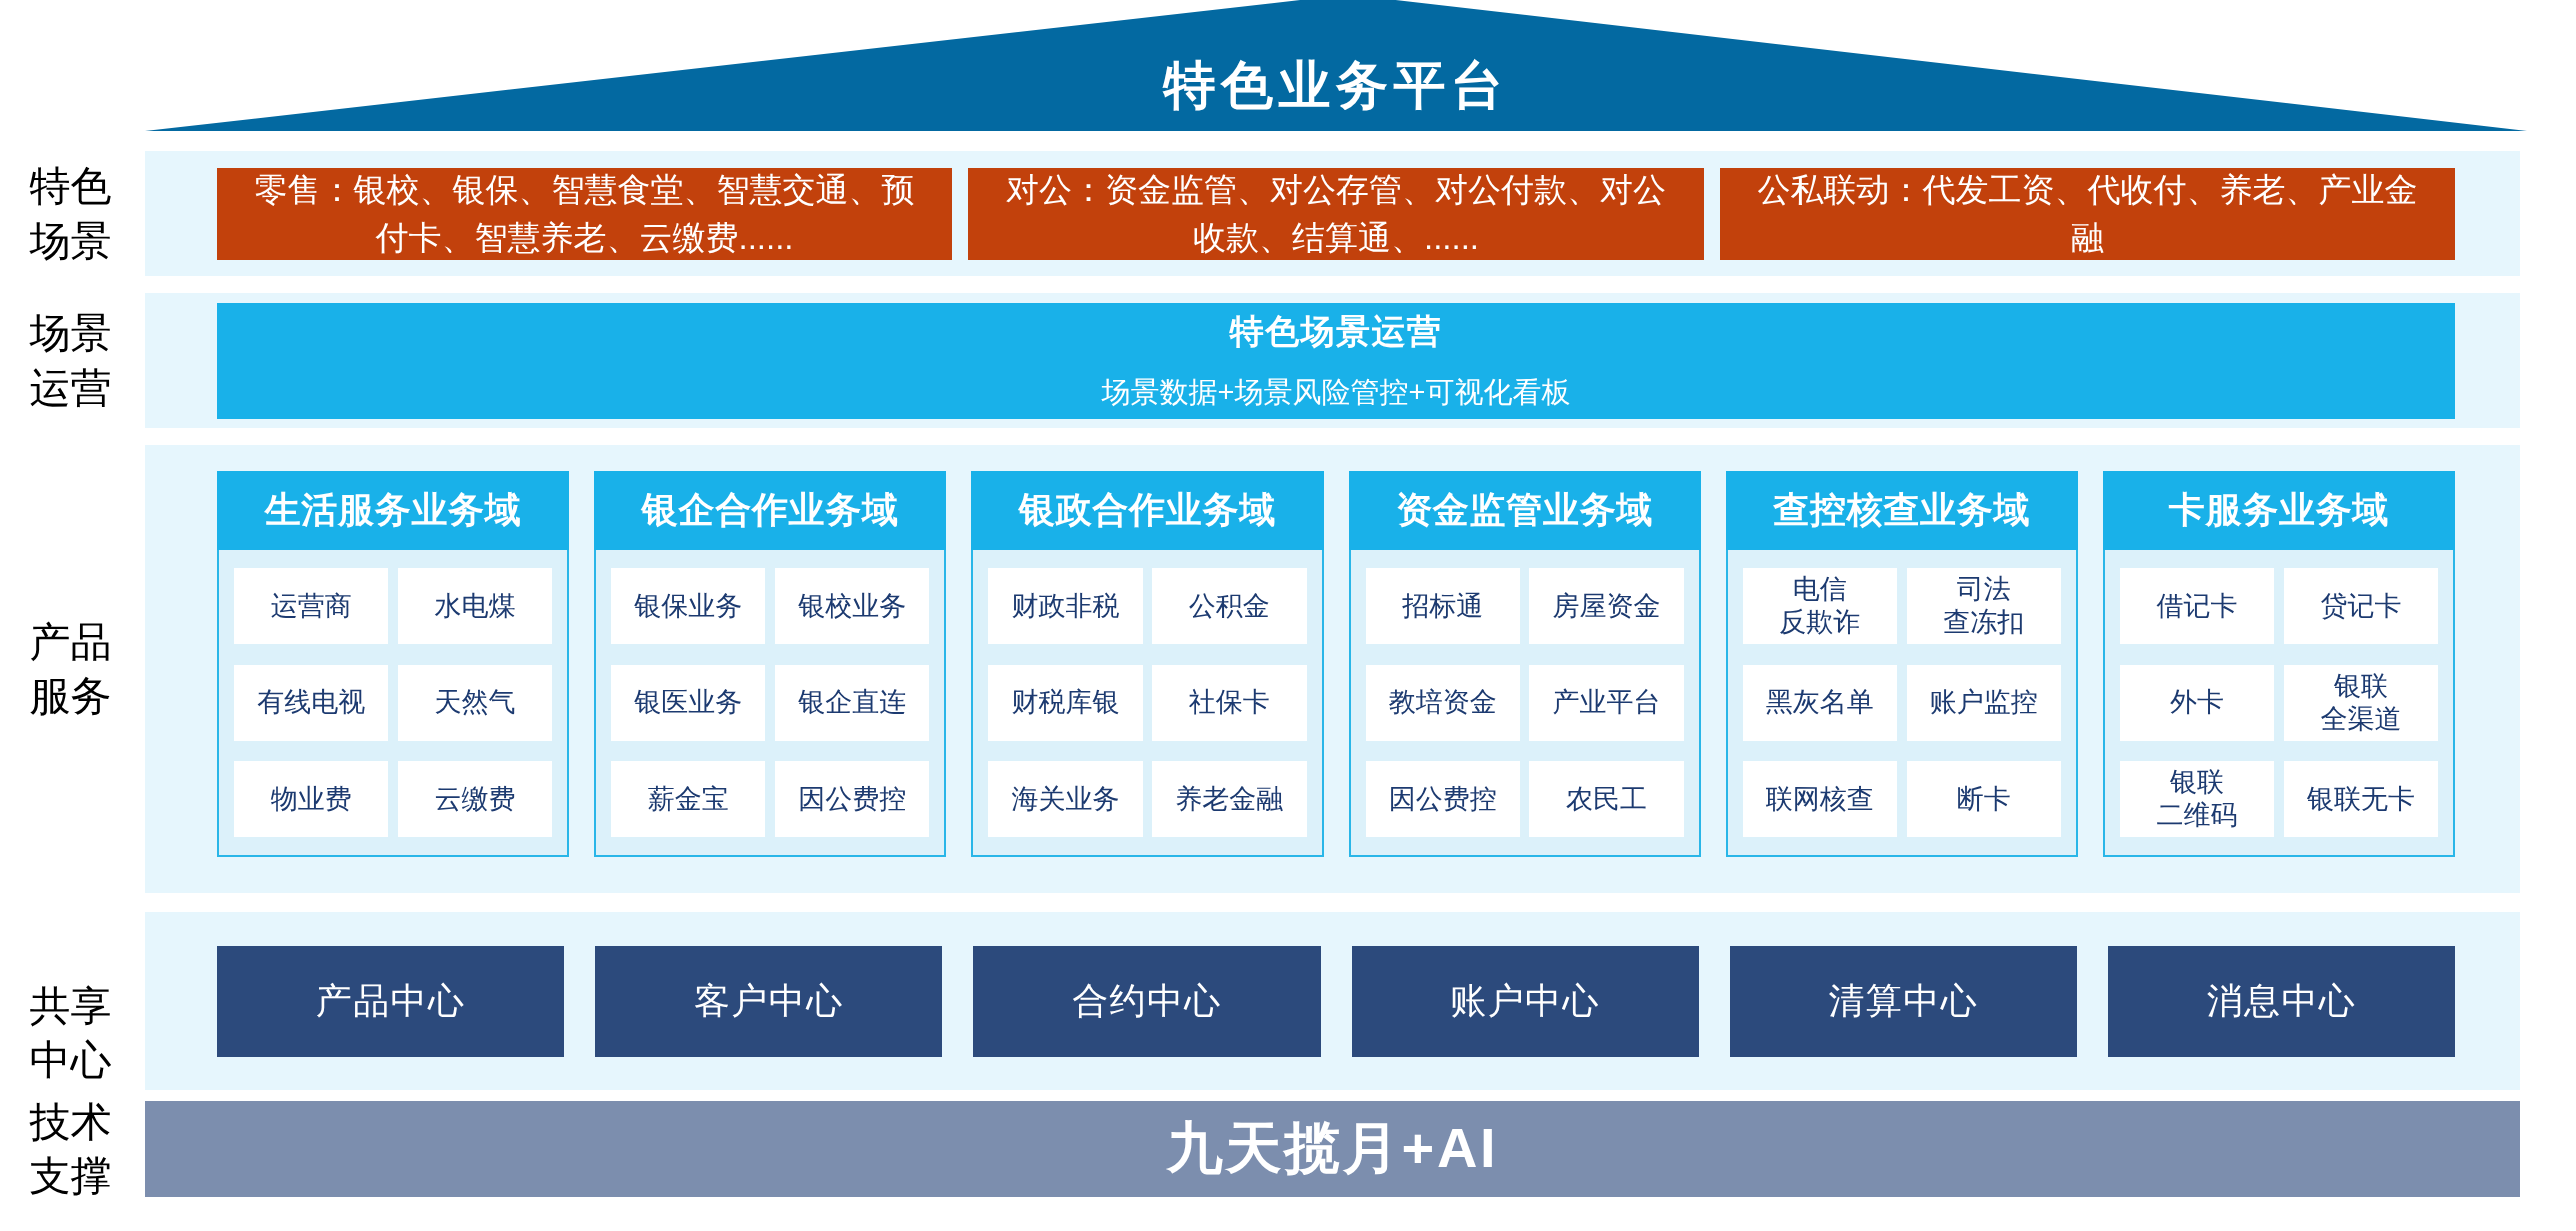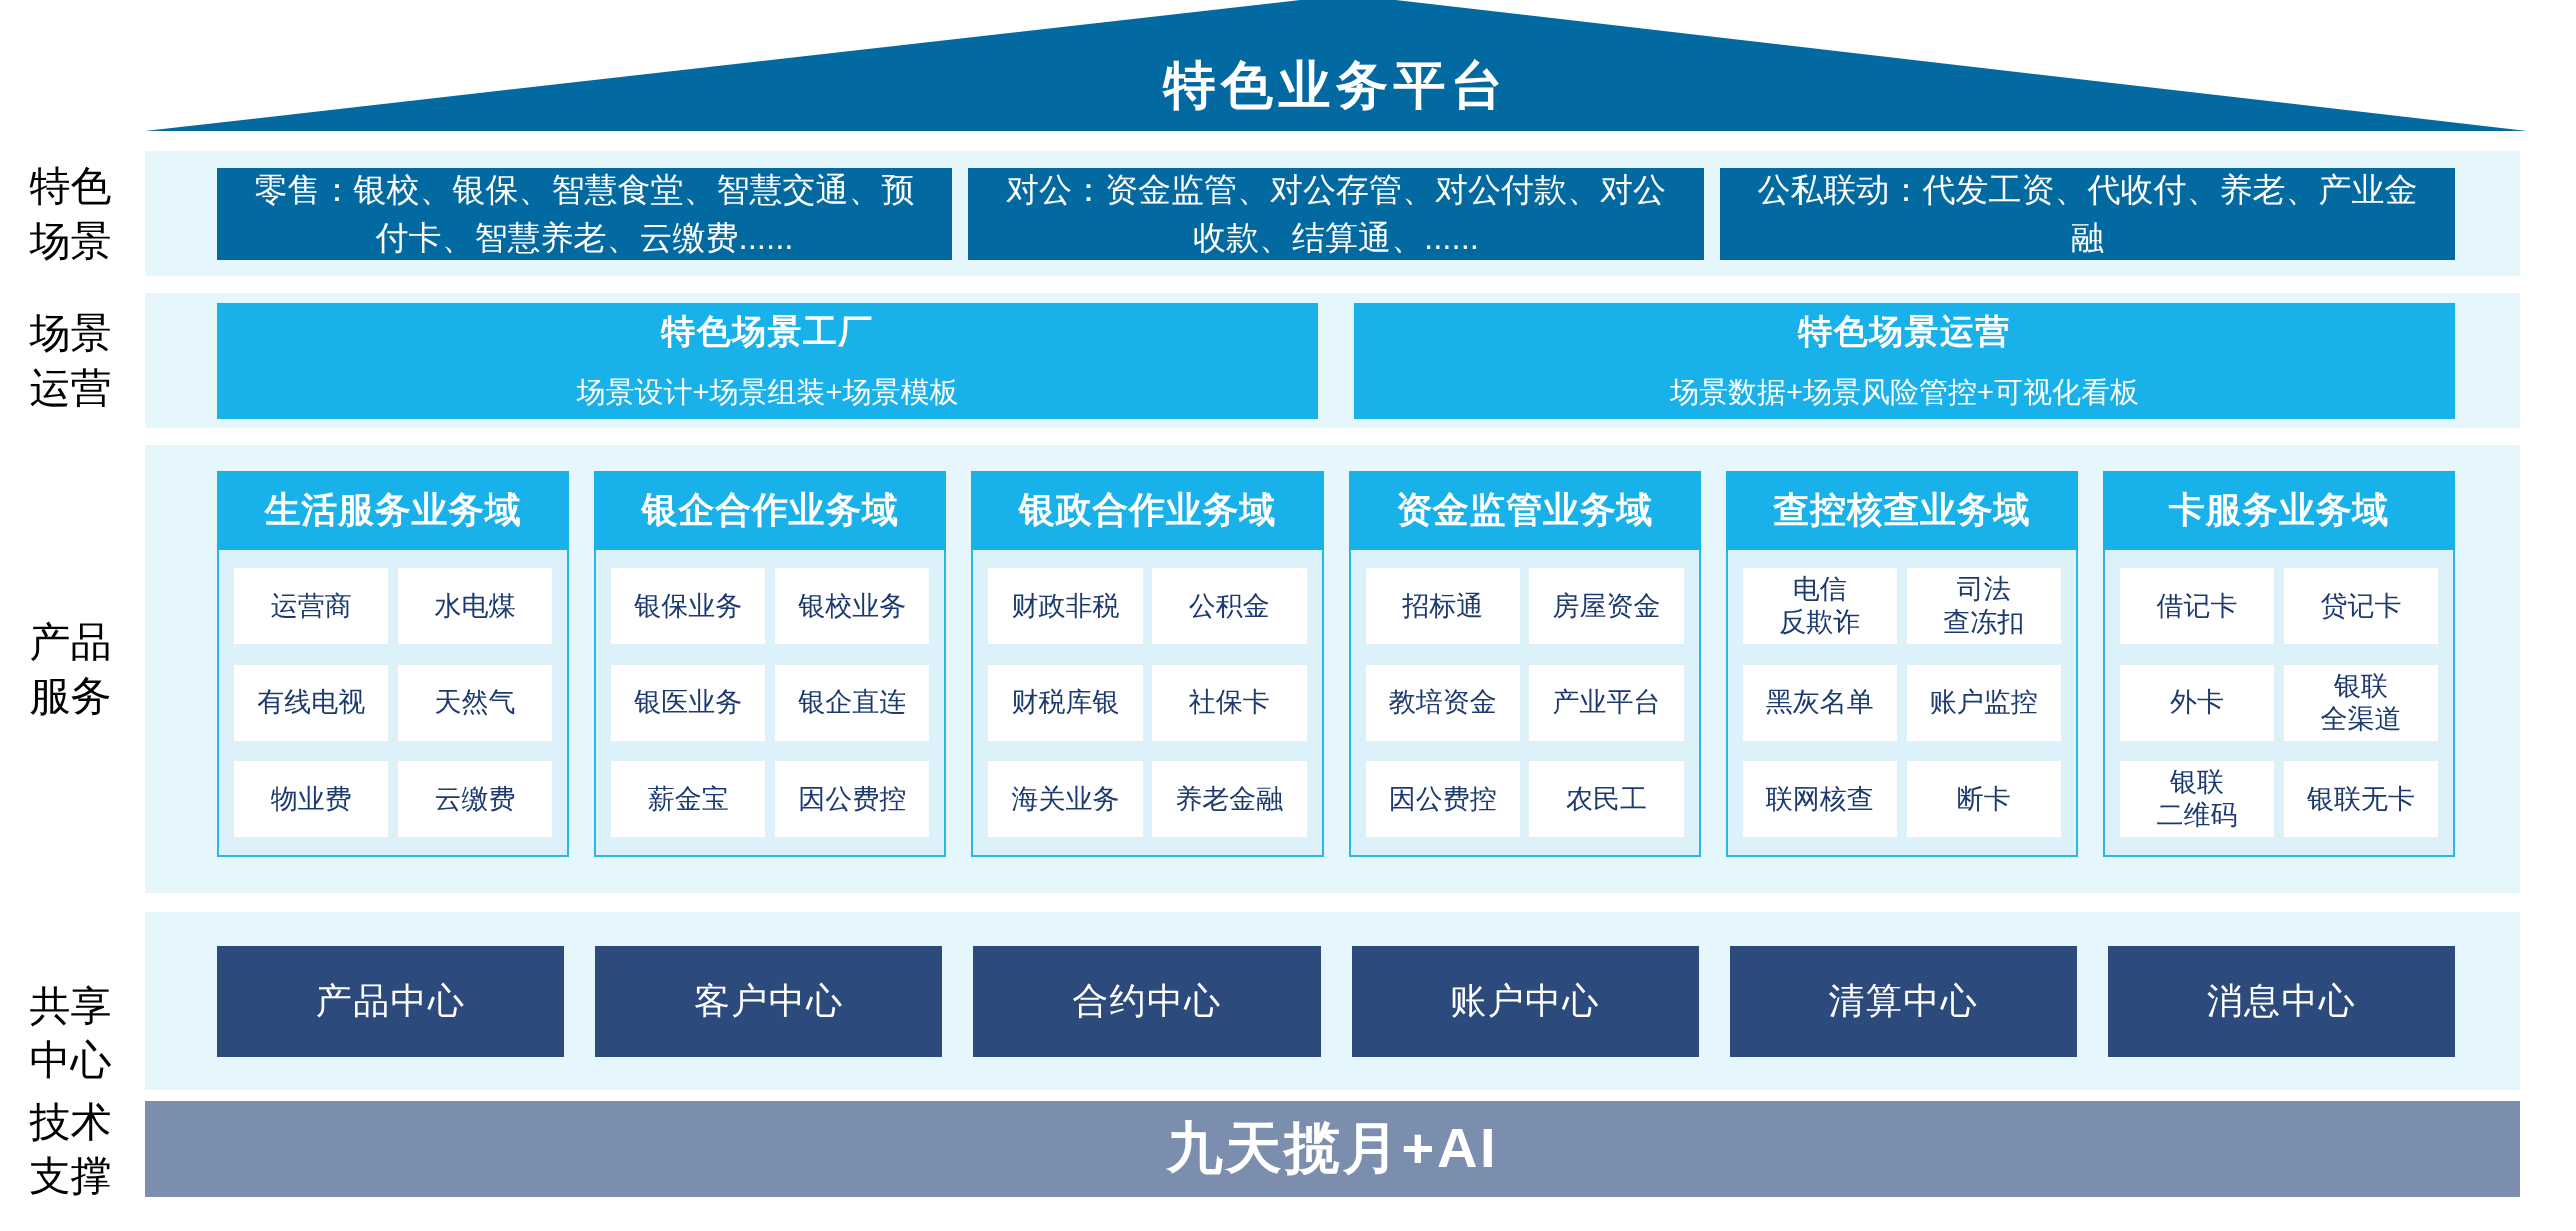--- a/index.html
+++ b/index.html
@@ -25,21 +25,21 @@
     white-space:pre-line;text-align:right;
   }
   
   .band{
     position:absolute;left:145px;width:2375px;background:#E6F6FD;
     display:flex;align-items:center;box-sizing:border-box;
     padding-left:72px;padding-right:65px;
   }
   .band1{top:151px;height:125px;gap:16.4px;}
   .scenario-box{
-    flex:1;height:92px;background:#0369a1;color:#ffffff;
+    flex:1;height:92px;background:#c2410c;color:#ffffff;
     font-size:33px;line-height:1.45;
     display:flex;align-items:center;justify-content:center;
     text-align:center;padding:4px 23px;box-sizing:border-box;
   }
   .band2{top:293px;height:135px;gap:36px;}
   .op-box{
     flex:1;height:116px;background:#19B1E9;color:#ffffff;
     display:flex;flex-direction:column;align-items:center;justify-content:center;gap:18px;
   }
   .op-title{font-size:34px;font-weight:bold;letter-spacing:1.4px;}
@@ -98,24 +98,20 @@
 支撑</div>
 
   <section class="band band1">
     <div class="scenario-box">零售：银校、银保、智慧食堂、智慧交通、预付卡、智慧养老、云缴费......</div>
     <div class="scenario-box">对公：资金监管、对公存管、对公付款、对公收款、结算通、......</div>
     <div class="scenario-box">公私联动：代发工资、代收付、养老、产业金融</div>
   </section>
 
   <section class="band band2">
     <div class="op-box">
-      <div class="op-title">特色场景工厂</div>
-      <div class="op-sub">场景设计+场景组装+场景模板</div>
-    </div>
-    <div class="op-box">
       <div class="op-title">特色场景运营</div>
       <div class="op-sub">场景数据+场景风险管控+可视化看板</div>
     </div>
   </section>
 
   <section class="band band3">
 
     <div class="pcol">
       <div class="pcol-header">生活服务业务域</div>
       <div class="pcol-body">

